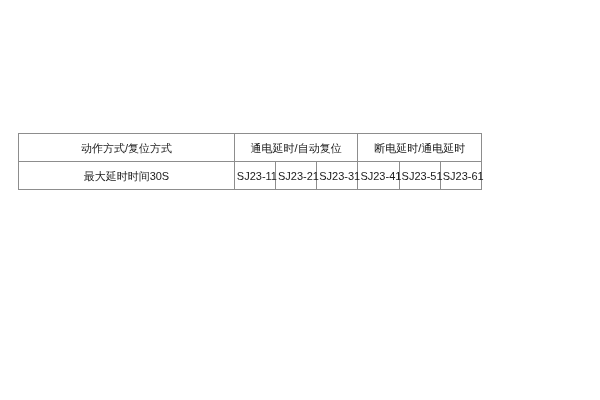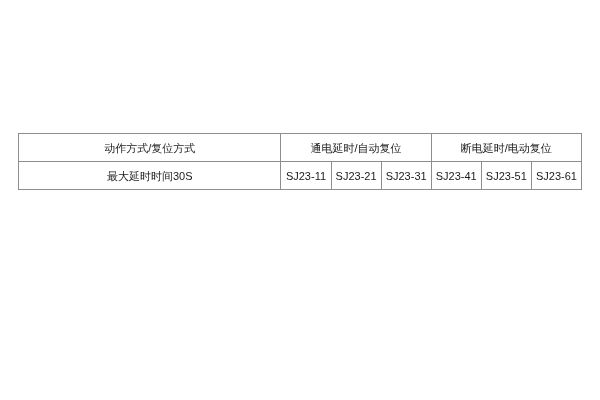--- a/index.html
+++ b/index.html
@@ -20,21 +20,21 @@
     height: 400px;
   }
   .table-wrap {
     position: absolute;
     left: 18px;
     top: 133px;
     width: 564px;
   }
   table.spec {
     border-collapse: collapse;
-    width: 564px;
+    width: 464px;
     table-layout: fixed;
   }
   table.spec td {
     border: 1px solid #8d8d8d;
     text-align: center;
     vertical-align: middle;
     font-size: 11px;
     line-height: 14px;
     height: 27px;
     padding: 0 2px;
@@ -50,21 +50,21 @@
 </head>
 <body>
 
 <div class="page">
   <div class="table-wrap">
     <table class="spec">
       <tbody>
         <tr>
           <td class="col-head rowhead">动作方式/复位方式</td>
           <td class="col-cell" colspan="3">通电延时/自动复位</td>
-          <td class="col-cell" colspan="3">断电延时/电动复位</td>
+          <td class="col-cell" colspan="3">断电延时/通电延时</td>
         </tr>
         <tr>
           <td class="col-head rowhead">最大延时时间30S</td>
           <td class="col-cell">SJ23-11</td>
           <td class="col-cell">SJ23-21</td>
           <td class="col-cell">SJ23-31</td>
           <td class="col-cell">SJ23-41</td>
           <td class="col-cell">SJ23-51</td>
           <td class="col-cell">SJ23-61</td>
         </tr>

